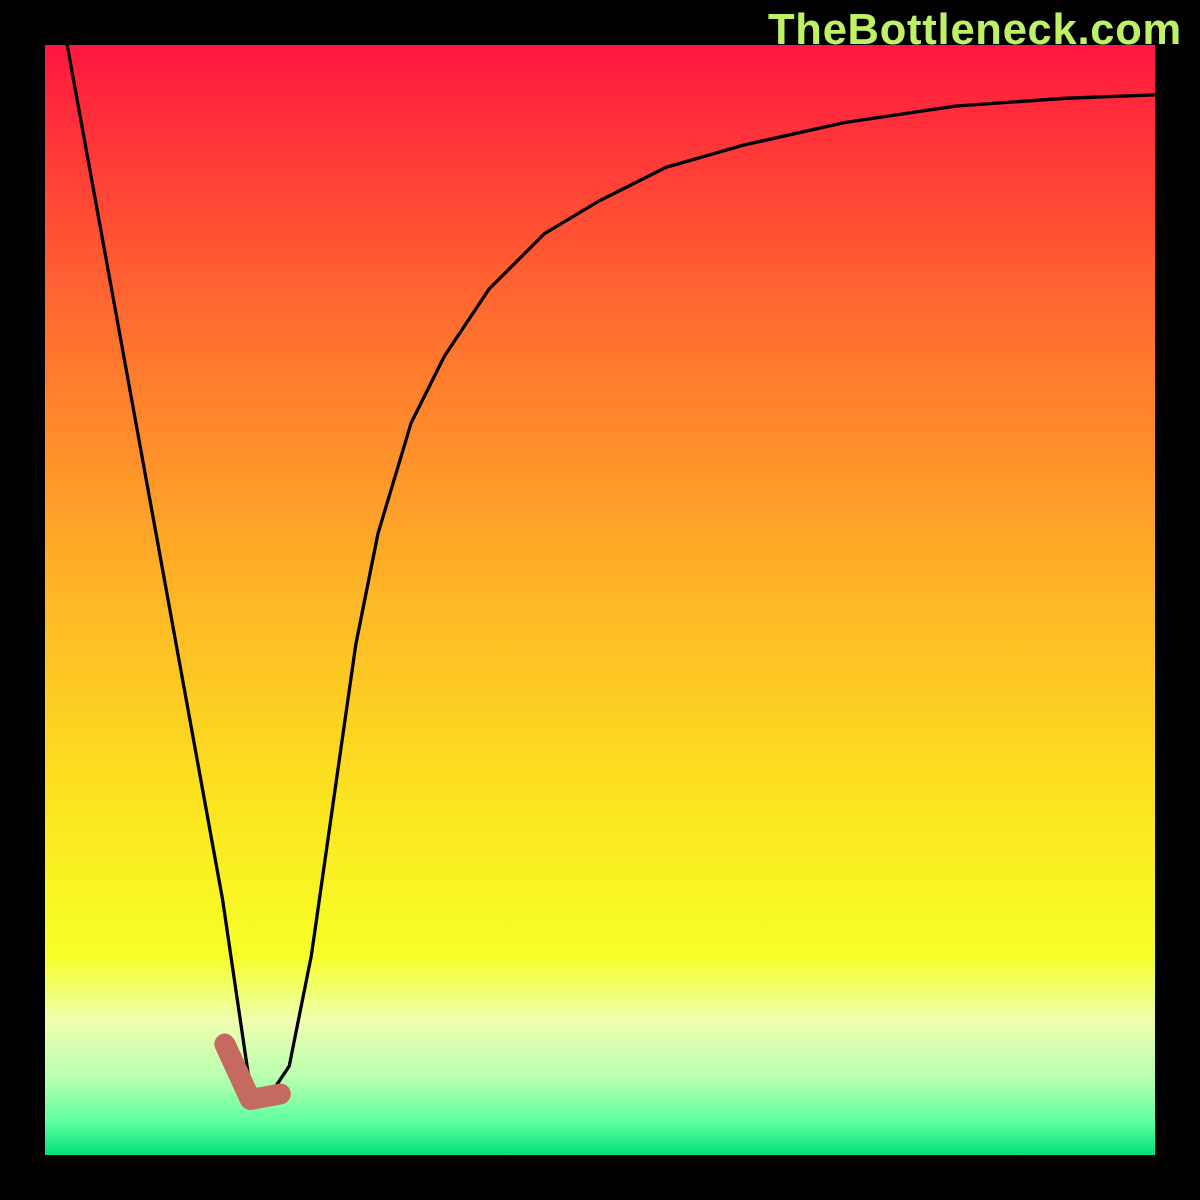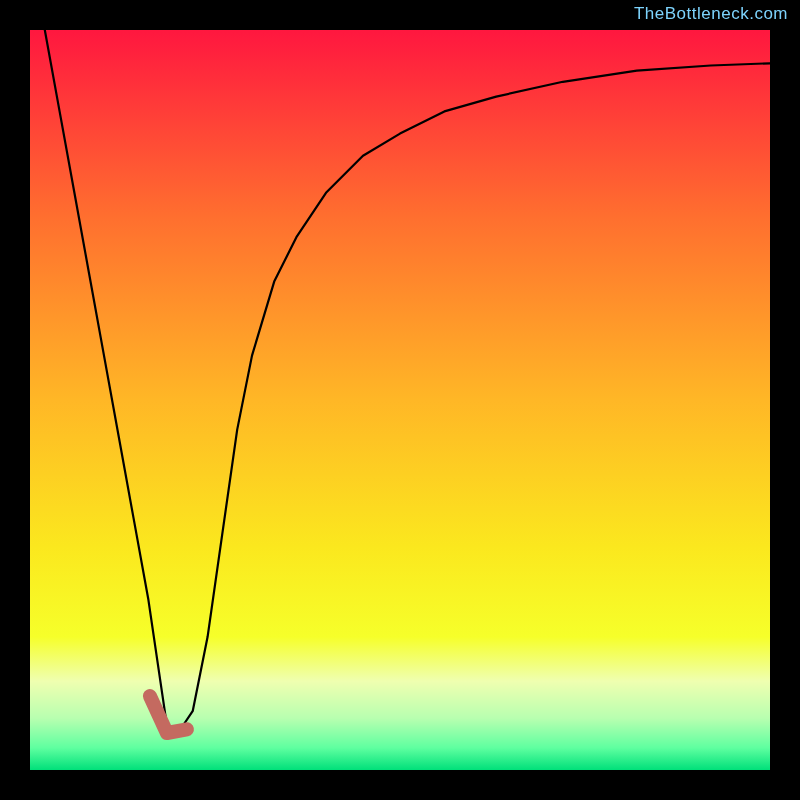--- a/index.html
+++ b/index.html
@@ -14,24 +14,25 @@
     position: relative;
     width: 800px;
     height: 800px;
     background: #000;
   }
   .watermark {
     position: absolute;
     top: 4px;
     right: 12px;
     font-family: Arial, Helvetica, sans-serif;
-    font-size: 17px;
-    color: #7dd3fc;
+    font-size: 29px;
+    color: #bef264;
     letter-spacing: 0.5px;
     user-select: none;
+    font-weight: bold;
   }
   svg {
     position: absolute;
     left: 0;
     top: 0;
   }
   .curve {
     fill: none;
     stroke: #000;
     stroke-width: 2.2;

